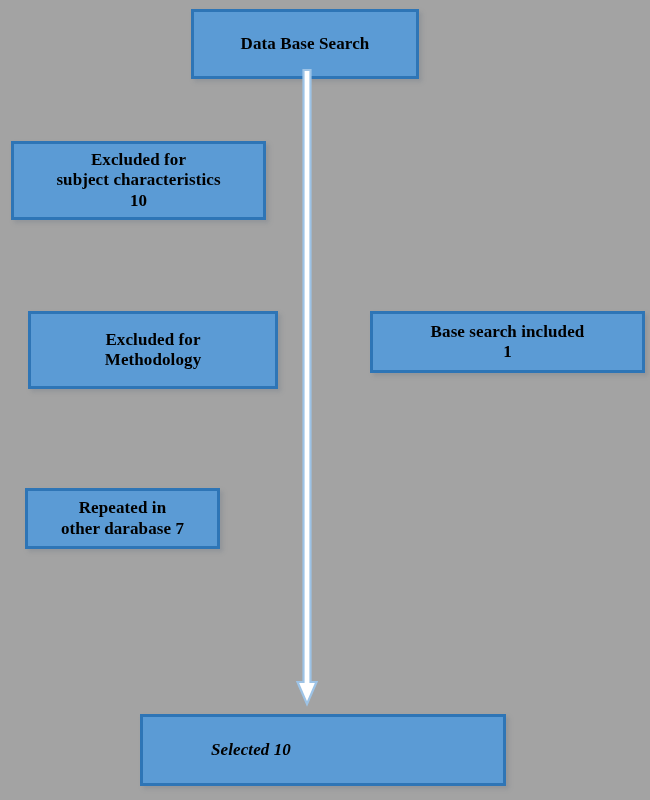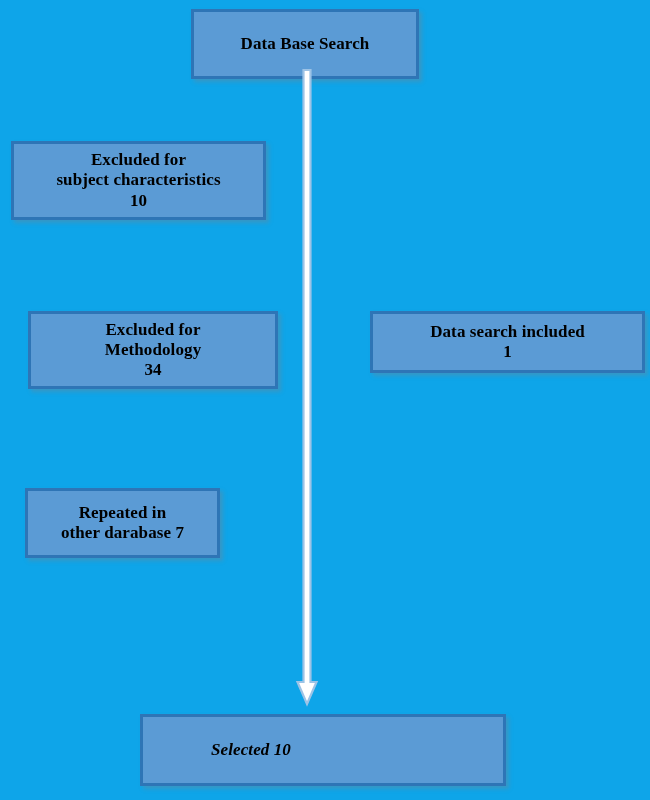--- a/index.html
+++ b/index.html
@@ -8,21 +8,21 @@
     padding: 0;
     background: #ffffff;
   }
   body {
     font-family: "Liberation Serif", "DejaVu Serif", serif;
   }
   #canvas {
     position: relative;
     width: 650px;
     height: 800px;
-    background: #0ea5e9;
+    background: #a3a3a3;
     overflow: hidden;
   }
   .node {
     position: absolute;
     box-sizing: border-box;
     background: #5b9bd5;
     border: 3px solid #2e75b6;
     box-shadow: 3px 3px 4px rgba(120,130,140,0.38);
     display: flex;
     align-items: center;
@@ -44,21 +44,21 @@
   .node .ln {
     display: block;
     white-space: nowrap;
   }
 
   
   #node-database-search { left: 191px; top: 9px;   width: 228px; height: 70px; }
   #node-excluded-subject{ left: 11px;  top: 141px; width: 255px; height: 79px; }
   #node-excluded-method { left: 28px;  top: 311px; width: 250px; height: 78px; }
   #node-hand-search     { left: 370px; top: 311px; width: 275px; height: 62px; }
-  #node-repeated        { left: 25px;  top: 488px; width: 195px; height: 70px; }
+  #node-repeated        { left: 25px;  top: 488px; width: 195px; height: 61px; }
   #node-selected        { left: 140px; top: 714px; width: 366px; height: 72px; }
 
   
   #node-selected .lines {
     padding-right: 150px;
     font-style: italic;
   }
 
   
   #connector-arrow {
@@ -87,27 +87,26 @@
       <span class="ln">Excluded for</span>
       <span class="ln">subject characteristics</span>
       <span class="ln">10</span>
     </span>
   </div>
 
   <div class="node" id="node-excluded-method">
     <span class="lines">
       <span class="ln">Excluded for</span>
       <span class="ln">Methodology</span>
-      <span class="ln">34</span>
     </span>
   </div>
 
   <div class="node" id="node-hand-search">
     <span class="lines">
-      <span class="ln">Data search included</span>
+      <span class="ln">Base search included</span>
       <span class="ln">1</span>
     </span>
   </div>
 
   <div class="node" id="node-repeated">
     <span class="lines">
       <span class="ln">Repeated in</span>
       <span class="ln">other darabase 7</span>
     </span>
   </div>

